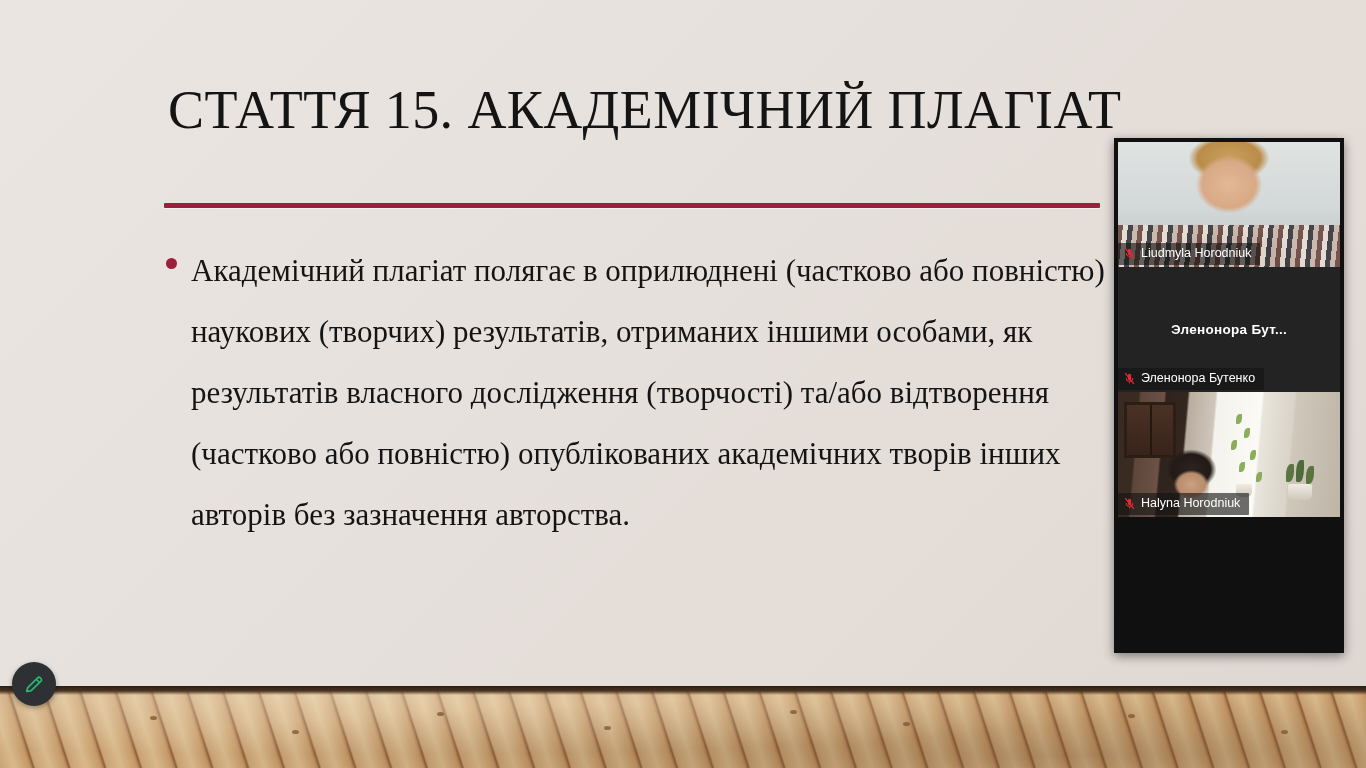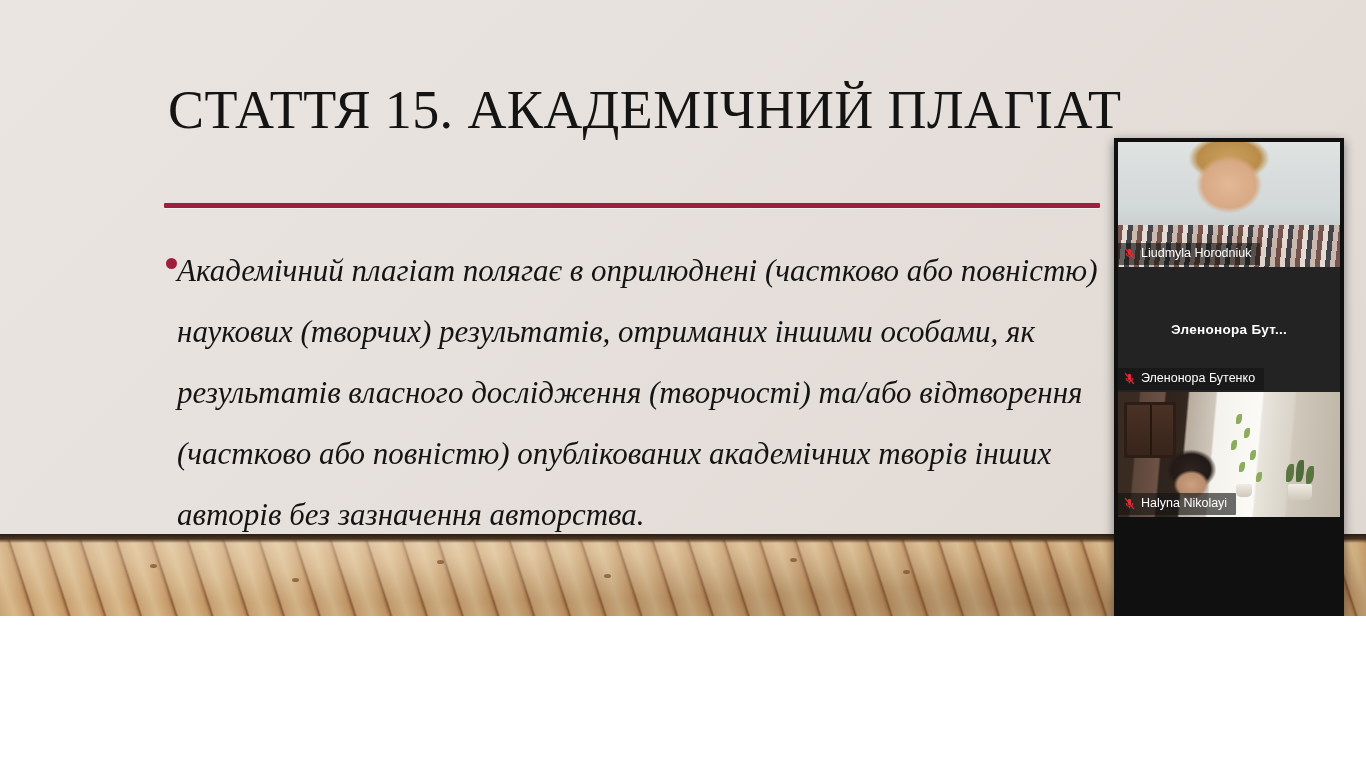--- a/index.html
+++ b/index.html
@@ -6,21 +6,21 @@
   * { margin:0; padding:0; box-sizing:border-box; }
 
   html, body {
     width:1366px; height:768px;
     overflow:hidden;
     font-family:"Liberation Serif", serif;
   }
 
   #stage {
     position:relative;
-    width:1366px; height:616px;
+    width:1366px; height:768px;
     background:linear-gradient(135deg,#eae5e1 0%,#e7e1dd 38%,#e3dcd7 70%,#ded6d1 100%);
     overflow:hidden;
   }
 
   
   .floor {
     position:absolute;
     left:0; right:0; bottom:0;
     height:82px;
     overflow:hidden;
@@ -75,21 +75,21 @@
     background:#9e1f3d;
     border-radius:1px;
     box-shadow:0 1px 0 rgba(255,255,255,.55);
   }
 
   .body-block {
     position:absolute;
     left:166px; top:240px;
     width:960px;
     display:flex;
-    font-style:italic;
+    gap:14px;
   }
   .bullet-dot {
     flex:0 0 auto;
     width:11px; height:11px;
     margin-top:18px;
     border-radius:50%;
     background:#9e1f3d;
   }
   .body-text {
     flex:1 1 auto;
@@ -310,18 +310,18 @@
         <span class="leaf" style="left:188px; top:74px; width:8px; height:18px; background:#4e6b33;"></span>
         <span class="pot" style="left:170px; top:92px; width:24px; height:16px;"></span>
       </div>
       <div class="tile-label">
         <svg class="mic-off-icon" width="13" height="13" viewBox="0 0 24 24">
           <path d="M12 3a3 3 0 0 1 3 3v6a3 3 0 0 1-6 0V6a3 3 0 0 1 3-3z" fill="#e02b35"></path>
           <path d="M6 11a6 6 0 0 0 12 0" stroke="#e02b35" stroke-width="2" fill="none"></path>
           <path d="M12 17v4" stroke="#e02b35" stroke-width="2"></path>
           <path d="M4 2l16 20" stroke="#e02b35" stroke-width="2.4"></path>
         </svg>
-        <span>Halyna Nikolayi</span>
+        <span>Halyna Horodniuk</span>
       </div>
     </div>
 
   </div>
 </div>
 
 </body></html>

